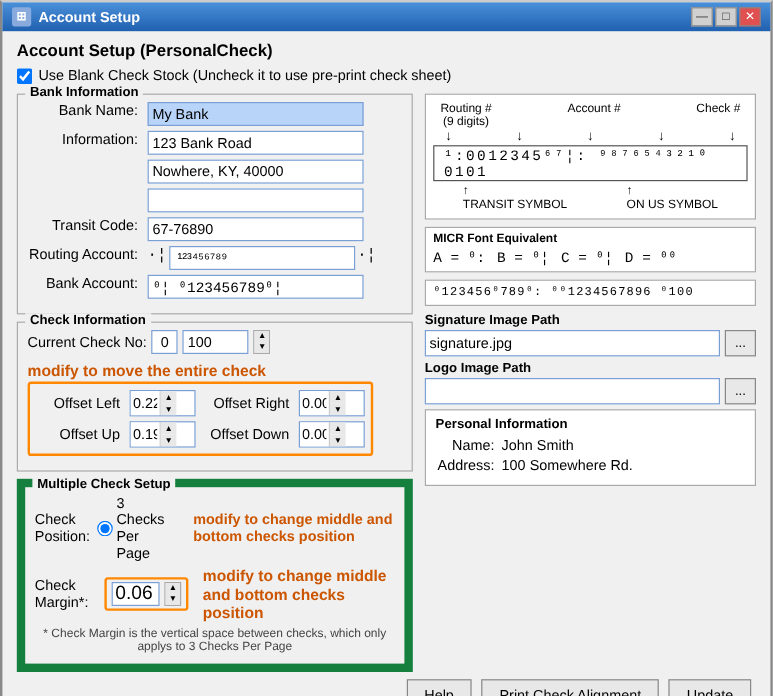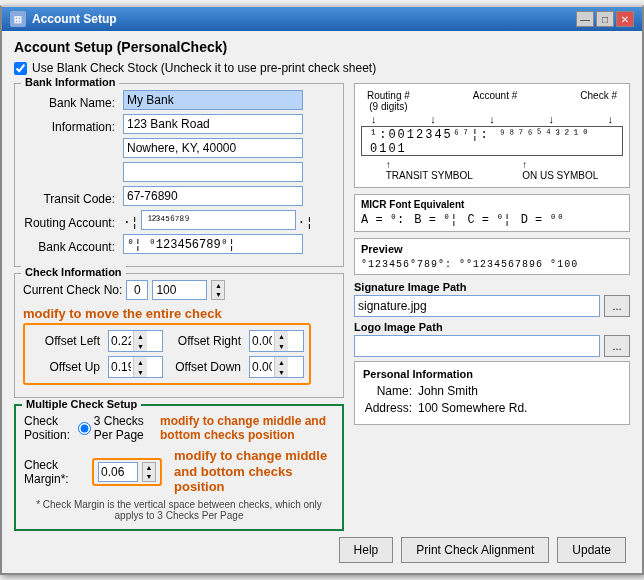--- a/index.html
+++ b/index.html
@@ -84,21 +84,21 @@
     }
     .left-col {
       width: 330px;
       flex-shrink: 0;
     }
     .right-col {
       flex: 1;
     }
     .form-row {
       display: flex;
-      align-items: flex-end;
+      align-items: flex-start;
       margin-bottom: 4px;
     }
     .form-label {
       width: 100px;
       text-align: right;
       padding-right: 8px;
       font-size: 12px;
       flex-shrink: 0;
     }
     .form-input {
@@ -243,21 +243,21 @@
       font-weight: bold;
       margin: 2px 0;
     }
     .orange-note2 {
       color: #cc5500;
       font-size: 13px;
       font-weight: bold;
       margin: 2px 0;
     }
     .multi-check-setup {
-      border: 2px solid #15803d;
+      border: 7px solid #15803d;
       padding: 6px 8px 8px 8px;
       margin-bottom: 6px;
       position: relative;
     }
     .multi-check-label {
       position: absolute;
       top: -8px;
       left: 6px;
       background: #f0f0f0;
       padding: 0 4px;
@@ -483,21 +483,21 @@
             <span>Check Position:</span>
             <div class="radio-option">
               <input type="radio" checked="" name="checkpos" style="">
               <span>3 Checks Per Page</span>
             </div>
             <span class="orange-note2" style="margin-left:8px;font-size:12px;">modify to change middle and bottom checks position</span>
           </div>
           <div class="margin-row">
             <span>Check Margin*:</span>
             <div style="border:2px solid #ff8800;border-radius:3px;padding:2px 4px;display:inline-flex;align-items:center;gap:4px;">
-              <input type="text" style="width: 40px; height: 20px; border: 1px solid rgb(122, 159, 212); background: white; padding: 0px 2px; font-size: 12px; font-family: inherit;" value="0.06">
+              <input type="text" style="width: 40px; height: 20px; border: 1px solid rgb(122, 159, 212); background: white; padding: 0px 2px; font-size: 16px; font-family: inherit;" value="0.06">
               <div style="display:flex;flex-direction:column;height:20px;width:14px;border:1px solid #aaa;">
                 <button class="spin-btn">▲</button>
                 <button class="spin-btn">▼</button>
               </div>
             </div>
             <span style="color:#cc5500;font-size:13px;font-weight:bold;margin-left:6px;max-width:160px;line-height:1.2;">modify to change middle and bottom checks position</span>
           </div>
           <div class="footnote">* Check Margin is the vertical space between checks, which only applys to 3 Checks Per Page</div>
         </div>
 
@@ -542,21 +542,20 @@
           <div class="micr-equiv-title">MICR Font Equivalent</div>
           <div style="display:flex;gap:10px;font-family:'Courier New',monospace;font-size:12px;">
             <span>A = ⁰:</span>
             <span>B = ⁰¦</span>
             <span>C = ⁰¦</span>
             <span>D = ⁰⁰</span>
           </div>
         </div>
 
         <div class="preview-box">
-          <div class="preview-label">Preview</div>
           <div class="preview-text">⁰123456⁰789⁰: ⁰⁰1234567896 ⁰100</div>
         </div>
 
         <div class="path-row">
           <div class="path-label">Signature Image Path</div>
           <div class="path-input-row">
             <input class="path-input" type="text" value="signature.jpg" style="">
             <button class="browse-btn">...</button>
           </div>
         </div>

